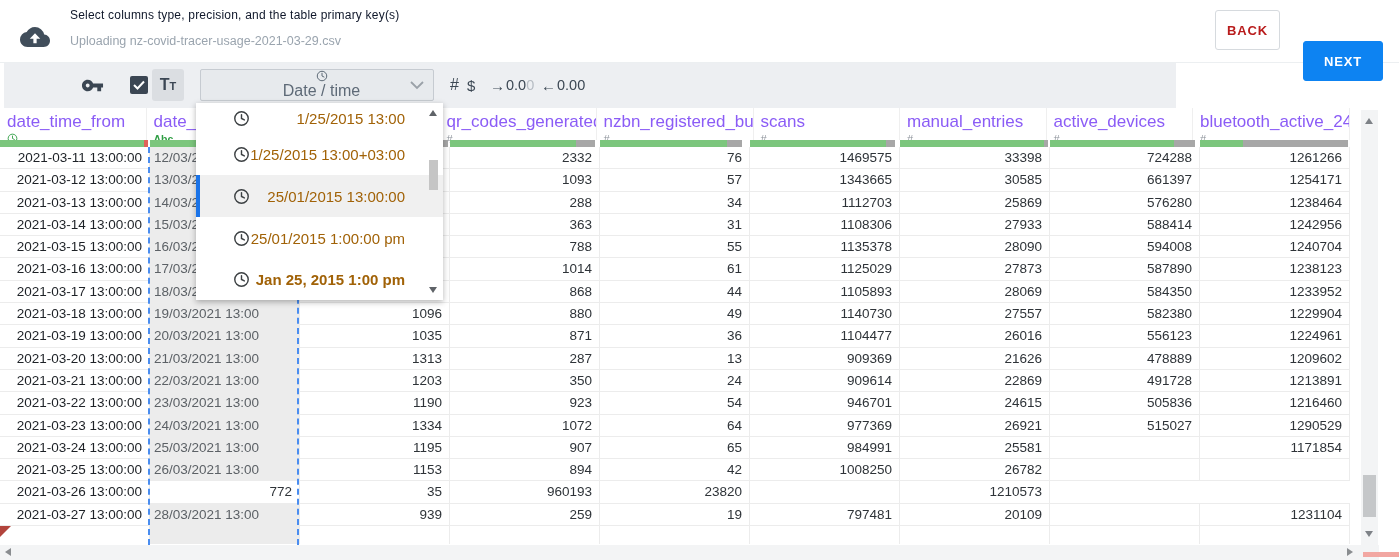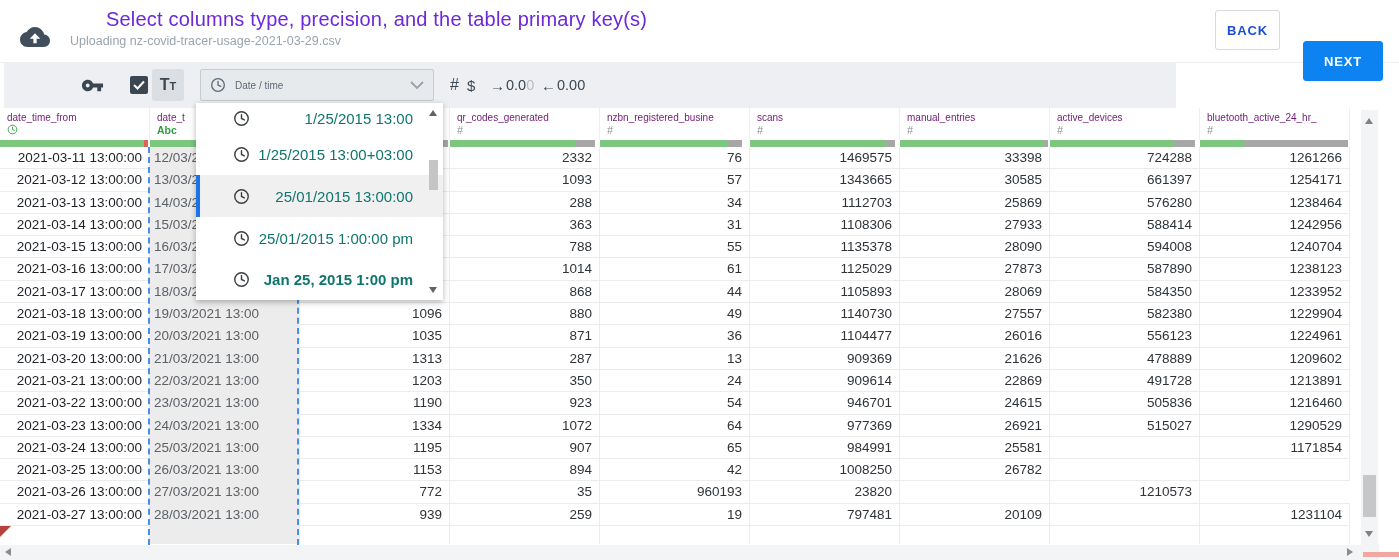--- a/index.html
+++ b/index.html
@@ -3,55 +3,55 @@
 <meta charset="utf-8">
 <style>
   * { margin:0; padding:0; box-sizing:content-box; }
   html,body { width:1399px; height:560px; overflow:hidden; background:#fff;
               font-family:"Liberation Sans", sans-serif; position:relative; }
 
   
   .header { position:absolute; left:0; top:0; width:1399px; height:62px; background:#fff;
             border-bottom:1px solid #eceff1; z-index:30; }
   .upload-icon { position:absolute; left:20px; top:22px; }
-  .page-title { position:absolute; left:70px; top:8px; font-size:20px; color:#6d28d9; letter-spacing:.2px;margin-left:36px; }
+  .page-title { position:absolute; left:70px; top:8px; font-size:12px; color:#0f172a; letter-spacing:.2px; }
   .page-subtitle { position:absolute; left:70px; top:34px; font-size:12.5px; color:#9aa4ae; }
   .btn { position:absolute; top:10px; height:38px; border-radius:3px; font-size:13px; font-weight:bold;
          letter-spacing:.8px; display:flex; align-items:center; justify-content:center; cursor:pointer; }
-  .btn-back { right:119px; width:63px; background:#fff; border:1px solid #d6dade; color:#1d4ed8;text-align:center; }
+  .btn-back { right:119px; width:63px; background:#fff; border:1px solid #d6dade; color:#b91c1c;text-align:center; }
   .btn-next { right:16px; width:78px; background:#0d83f2; border:1px solid #0d83f2; color:#fff;margin-top:31px; }
 
   
   .toolbar { position:absolute; left:4px; top:62px; width:1172px; height:46px; background:#edeff2; z-index:10; }
   .key-icon { position:absolute; left:77px; top:12px; }
   .checkbox { position:absolute; left:126px; top:14px; width:18px; height:18px; background:#3b4653;
               border-radius:2px; display:flex; align-items:center; justify-content:center; cursor:pointer; }
   .tt-btn { position:absolute; left:148px; top:7px; width:32px; height:32px; background:#dbdee2; border-radius:3px;
             color:#3b4653; font-weight:bold; font-size:16px; font-variant:small-caps; display:flex;
             align-items:center; justify-content:center; cursor:pointer; }
   .type-select { position:absolute; left:196px; top:7px; width:232px; height:30px; background:#e7eaed;
                  border:1px solid #c6cbd1; border-radius:2px; display:flex; align-items:center;
-                 color:#5e6a77; font-size:10px; cursor:pointer; }
+                 color:#5e6a77; font-size:16px; cursor:pointer;flex-direction:column; }
   .type-select svg.clock { margin-left:9px; }
   .type-select .sel-label { margin-left:9px; }
   .type-select .chevron { position:absolute; right:9px; top:11px; }
   .tool-glyph { position:absolute; top:0; height:46px; display:flex; align-items:center;
                 color:#3c4854; cursor:pointer; }
   .tool-hash   { left:446px; font-size:16px; }
   .tool-dollar { left:463px; font-size:15px; }
   .tool-inc    { left:486px; font-size:14.5px; }
   .tool-dec    { left:537px; font-size:14.5px; }
   .tool-inc .arrow, .tool-dec .arrow { font-size:15px; margin-right:1px; }
   .tool-inc .added { color:#b6bcc3; }
 
   
   .table { position:absolute; left:0; top:108px; width:1350px; z-index:1; }
   .thead { display:flex; height:32px; }
   .th { width:149px; border-right:1px solid #efefef; padding:4px 0 0 7px; cursor:pointer; }
-  .col-name { font-size:10px; color:#701a75; white-space:nowrap; overflow:hidden; }
+  .col-name { font-size:17px; color:#8b5cf6; white-space:nowrap; overflow:hidden; }
   .col-type { font-size:11px; margin-top:1px; height:13px; }
   .col-type.hash { color:#8d939b; }
   .col-type.abc  { color:#2f9e44; font-weight:bold; font-size:10.5px; }
   .bars { display:flex; height:7px; }
   .bar { width:148px; padding-right:2px; display:flex; }
   .bar-green { background:#7cc67d; height:7px; }
   .bar-gray  { background:#a7a7a7; height:7px; }
   .bar-red   { background:#e0635a; height:7px; }
   .tbody .tr { display:flex; height:21.3px; border-bottom:1px solid #ececec; }
   .td { width:142px; padding-right:7px; border-right:1px solid #ececec; font-size:13.5px; color:#2e3338;
@@ -66,21 +66,21 @@
   .corner-flag { position:absolute; left:0; top:526px; width:0; height:0;
                  border-top:11px solid #b2443c; border-right:11px solid transparent; z-index:6; }
 
   
   .menu { position:absolute; left:196px; top:103px; width:247px; height:197px; background:#fff;
           box-shadow:0 2px 6px rgba(0,0,0,.3); z-index:40; }
   .menu-item { display:flex; align-items:center; height:42px; cursor:pointer; }
   .menu-item:first-child { height:30px; }
   .menu-item:last-child  { height:41px;font-weight:bold; }
   .menu-item svg { margin-left:37px; flex:none; }
-  .menu-label { flex:1; text-align:right; padding-right:30px; font-size:15px; color:#0f766e; }
+  .menu-label { flex:1; text-align:right; padding-right:38px; font-size:15px; color:#a16207; }
   .menu-item.selected { background:#f0f0f0; box-shadow:inset 4px 0 0 #1a73e8; }
   .menu-scroll { position:absolute; right:3px; top:0; width:13px; height:197px; }
   .menu-thumb { position:absolute; top:57px; left:2px; width:9px; height:30px; background:#c5c5c5; }
 
   
   .tri-up   { width:0; height:0; border-left:4px solid transparent; border-right:4px solid transparent;
               border-bottom:6px solid #7e8287; }
   .tri-down { width:0; height:0; border-left:4px solid transparent; border-right:4px solid transparent;
               border-top:6px solid #7e8287; }
   .tri-left { width:0; height:0; border-top:4px solid transparent; border-bottom:4px solid transparent;
@@ -384,21 +384,20 @@
         <div class="td">1153</div>
         <div class="td">894</div>
         <div class="td">42</div>
         <div class="td">1008250</div>
         <div class="td">26782</div>
         <div class="td"></div>
         <div class="td"></div>
       </div>
       <div class="tr">
         <div class="td c1">2021-03-26 13:00:00</div>
-        <div class="td al sel">27/03/2021 13:00</div>
         <div class="td">772</div>
         <div class="td">35</div>
         <div class="td">960193</div>
         <div class="td">23820</div>
         <div class="td"></div>
         <div class="td">1210573</div>
       </div>
       <div class="tr">
         <div class="td c1">2021-03-27 13:00:00</div>
         <div class="td al sel">28/03/2021 13:00</div>

